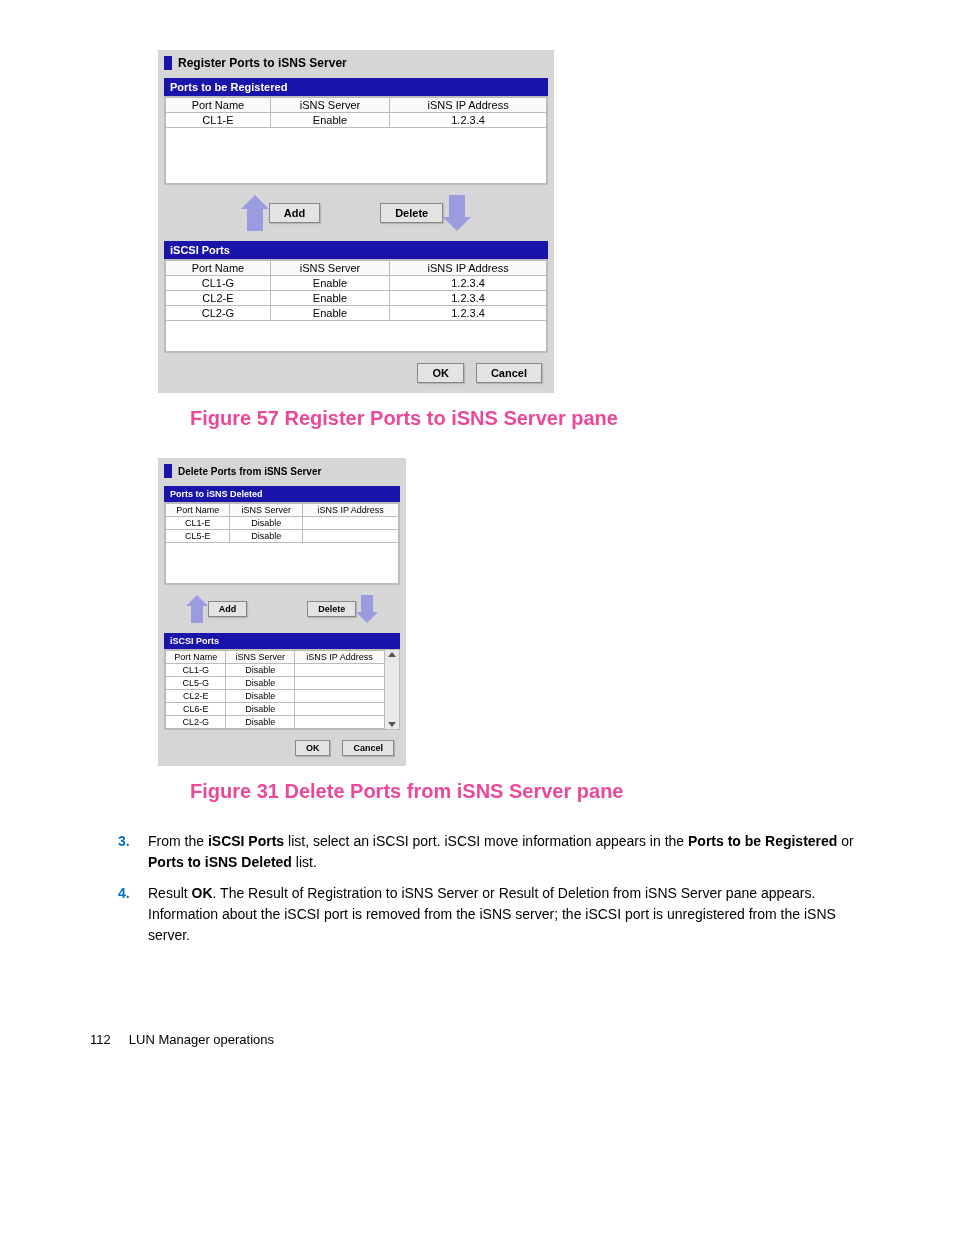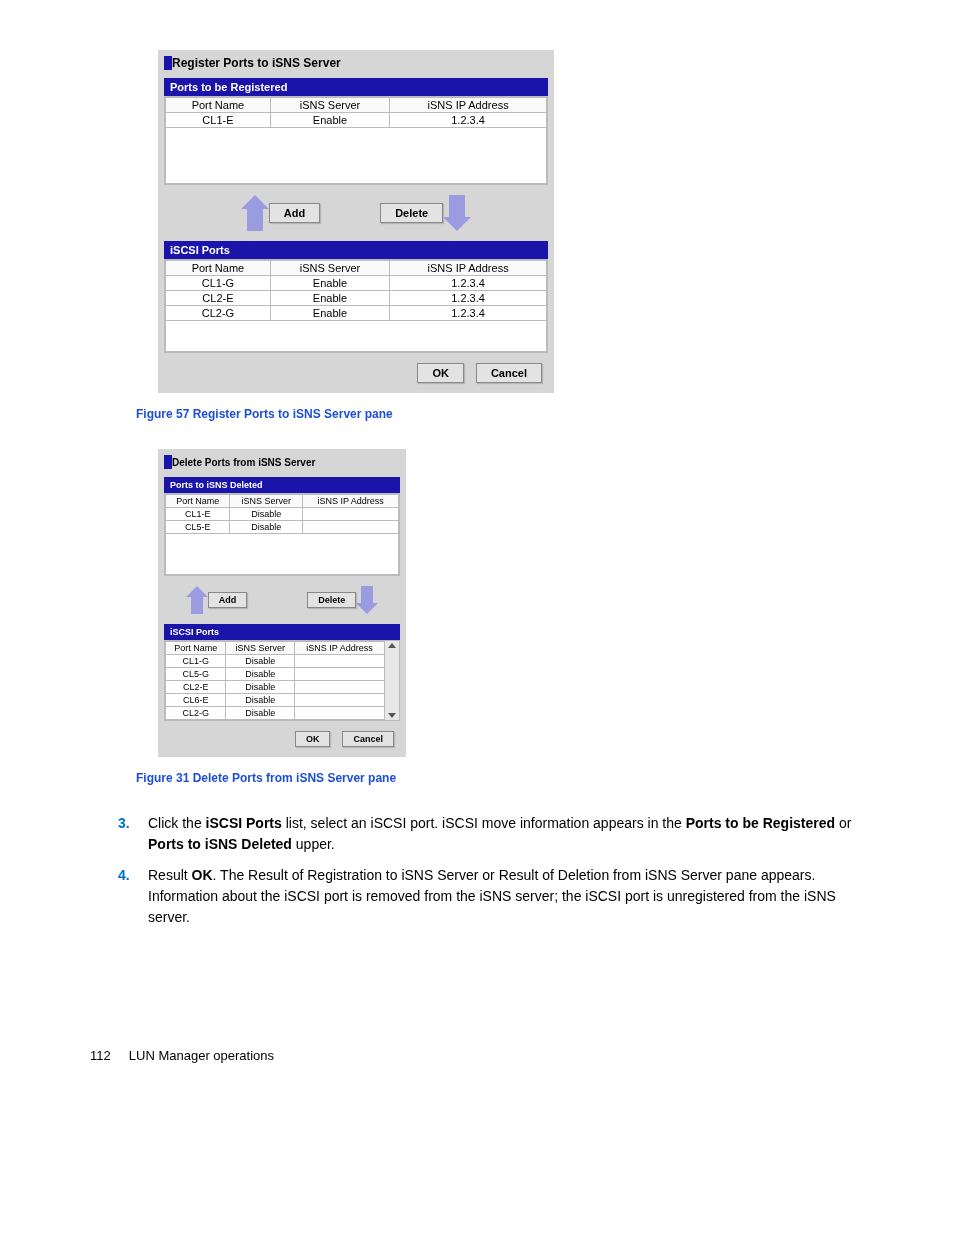--- a/index.html
+++ b/index.html
@@ -20,20 +20,21 @@
     margin-bottom: 14px;
     box-sizing: border-box;
   }
   .pane-fig.small {
     width: 248px;
     font-size: 10px;
   }
   .pane-title-row {
     display: flex;
     align-items: center;
+    gap: 6px;
     font-weight: bold;
     font-size: 12px;
     margin-bottom: 8px;
   }
   .pane-fig.small .pane-title-row { font-size: 10px; }
   .blue-square {
     width: 8px;
     height: 14px;
     background: #1a14aa;
   }
@@ -90,44 +91,44 @@
     box-shadow: 1px 1px 1px rgba(0,0,0,0.15);
   }
   .pane-fig.small .btn { font-size: 9px; padding: 2px 10px; }
   .bottom-btn-row {
     display: flex;
     justify-content: flex-end;
     gap: 12px;
     padding: 10px 6px 4px 0;
   }
   .fig-caption {
-    color: #1d4ed8;
-    font-weight: bold;
-    font-size: 12px;
-    margin: 8px 0 28px 46px;
+    color: #ec4899;
+    font-weight: bold;
+    font-size: 20px;
+    margin: 8px 0 28px 100px;
   }
   .body-list {
     margin-left: 28px;
   }
   .body-item {
     display: flex;
     gap: 10px;
     margin-bottom: 10px;
     line-height: 1.5;
   }
   .body-item .num {
     color: #0071c5;
     font-weight: bold;
     min-width: 20px;
   }
   .body-item .txt b { font-weight: bold; }
   .body-item .para2 { margin-top: 10px; }
   .footer {
     font-size: 13px;
-    margin-top: 120px;
+    margin-top: 86px;
   }
   .scroll-col {
     width: 14px;
     background: #e8e8e8;
     position: relative;
   }
   .scroll-col .up-arr, .scroll-col .dn-arr {
     width:0;height:0;border-left:4px solid transparent;border-right:4px solid transparent;
     position:absolute;left:3px;
   }
@@ -311,21 +312,21 @@
     <button class="btn">Cancel</button>
   </div>
 </div>
 <div class="fig-caption">Figure 31 Delete Ports from iSNS Server pane</div>
 
 <div class="body-list">
   <div class="body-item">
     <div class="num">3.</div>
     <div class="txt">
       <div>
-        <span>Click the </span><b>iSCSI Ports</b><span> list, select an iSCSI port. iSCSI move information appears in the </span><b>Ports to be Registered</b><span> or </span><b>Ports to iSNS Deleted</b><span> upper.</span>
+        <span>From the </span><b>iSCSI Ports</b><span> list, select an iSCSI port. iSCSI move information appears in the </span><b>Ports to be Registered</b><span> or </span><b>Ports to iSNS Deleted</b><span> list.</span>
       </div>
     </div>
   </div>
   <div class="body-item">
     <div class="num">4.</div>
     <div class="txt">
       <span>Result </span><b>OK</b><span>. The Result of Registration to iSNS Server or Result of Deletion from iSNS Server pane appears. Information about the iSCSI port is removed from the iSNS server; the iSCSI port is unregistered from the iSNS server.</span>
     </div>
   </div>
 </div>

